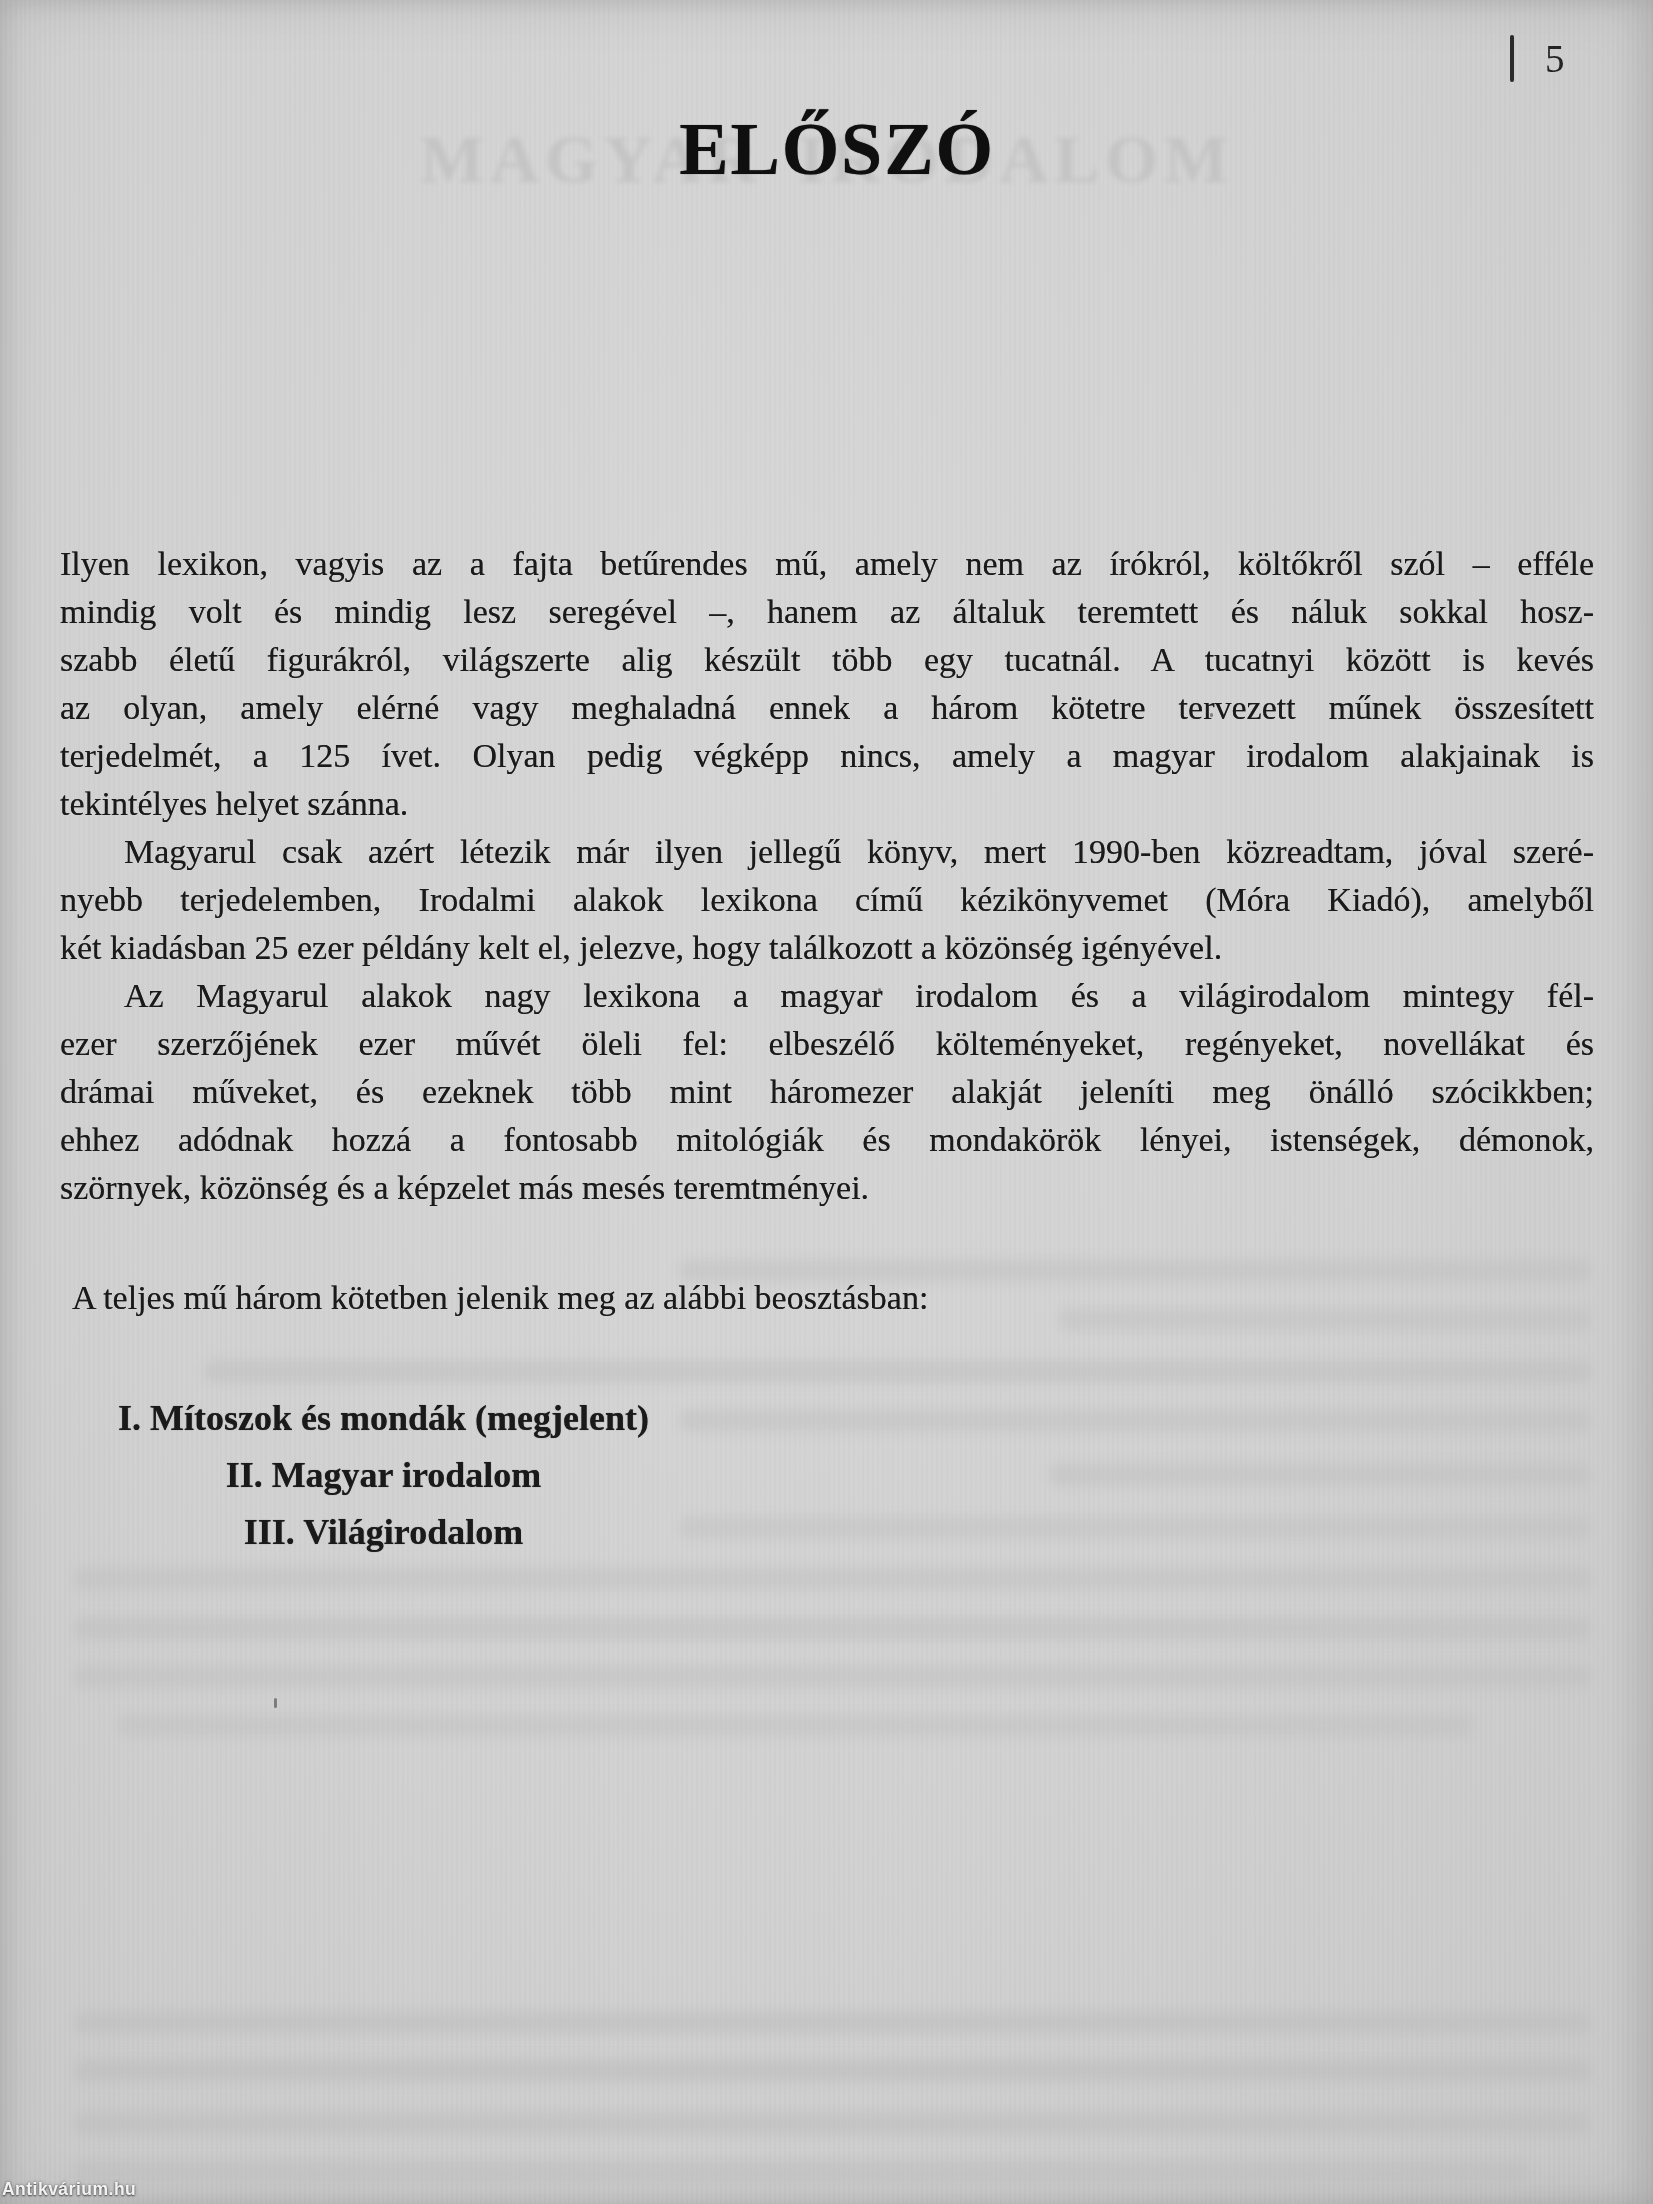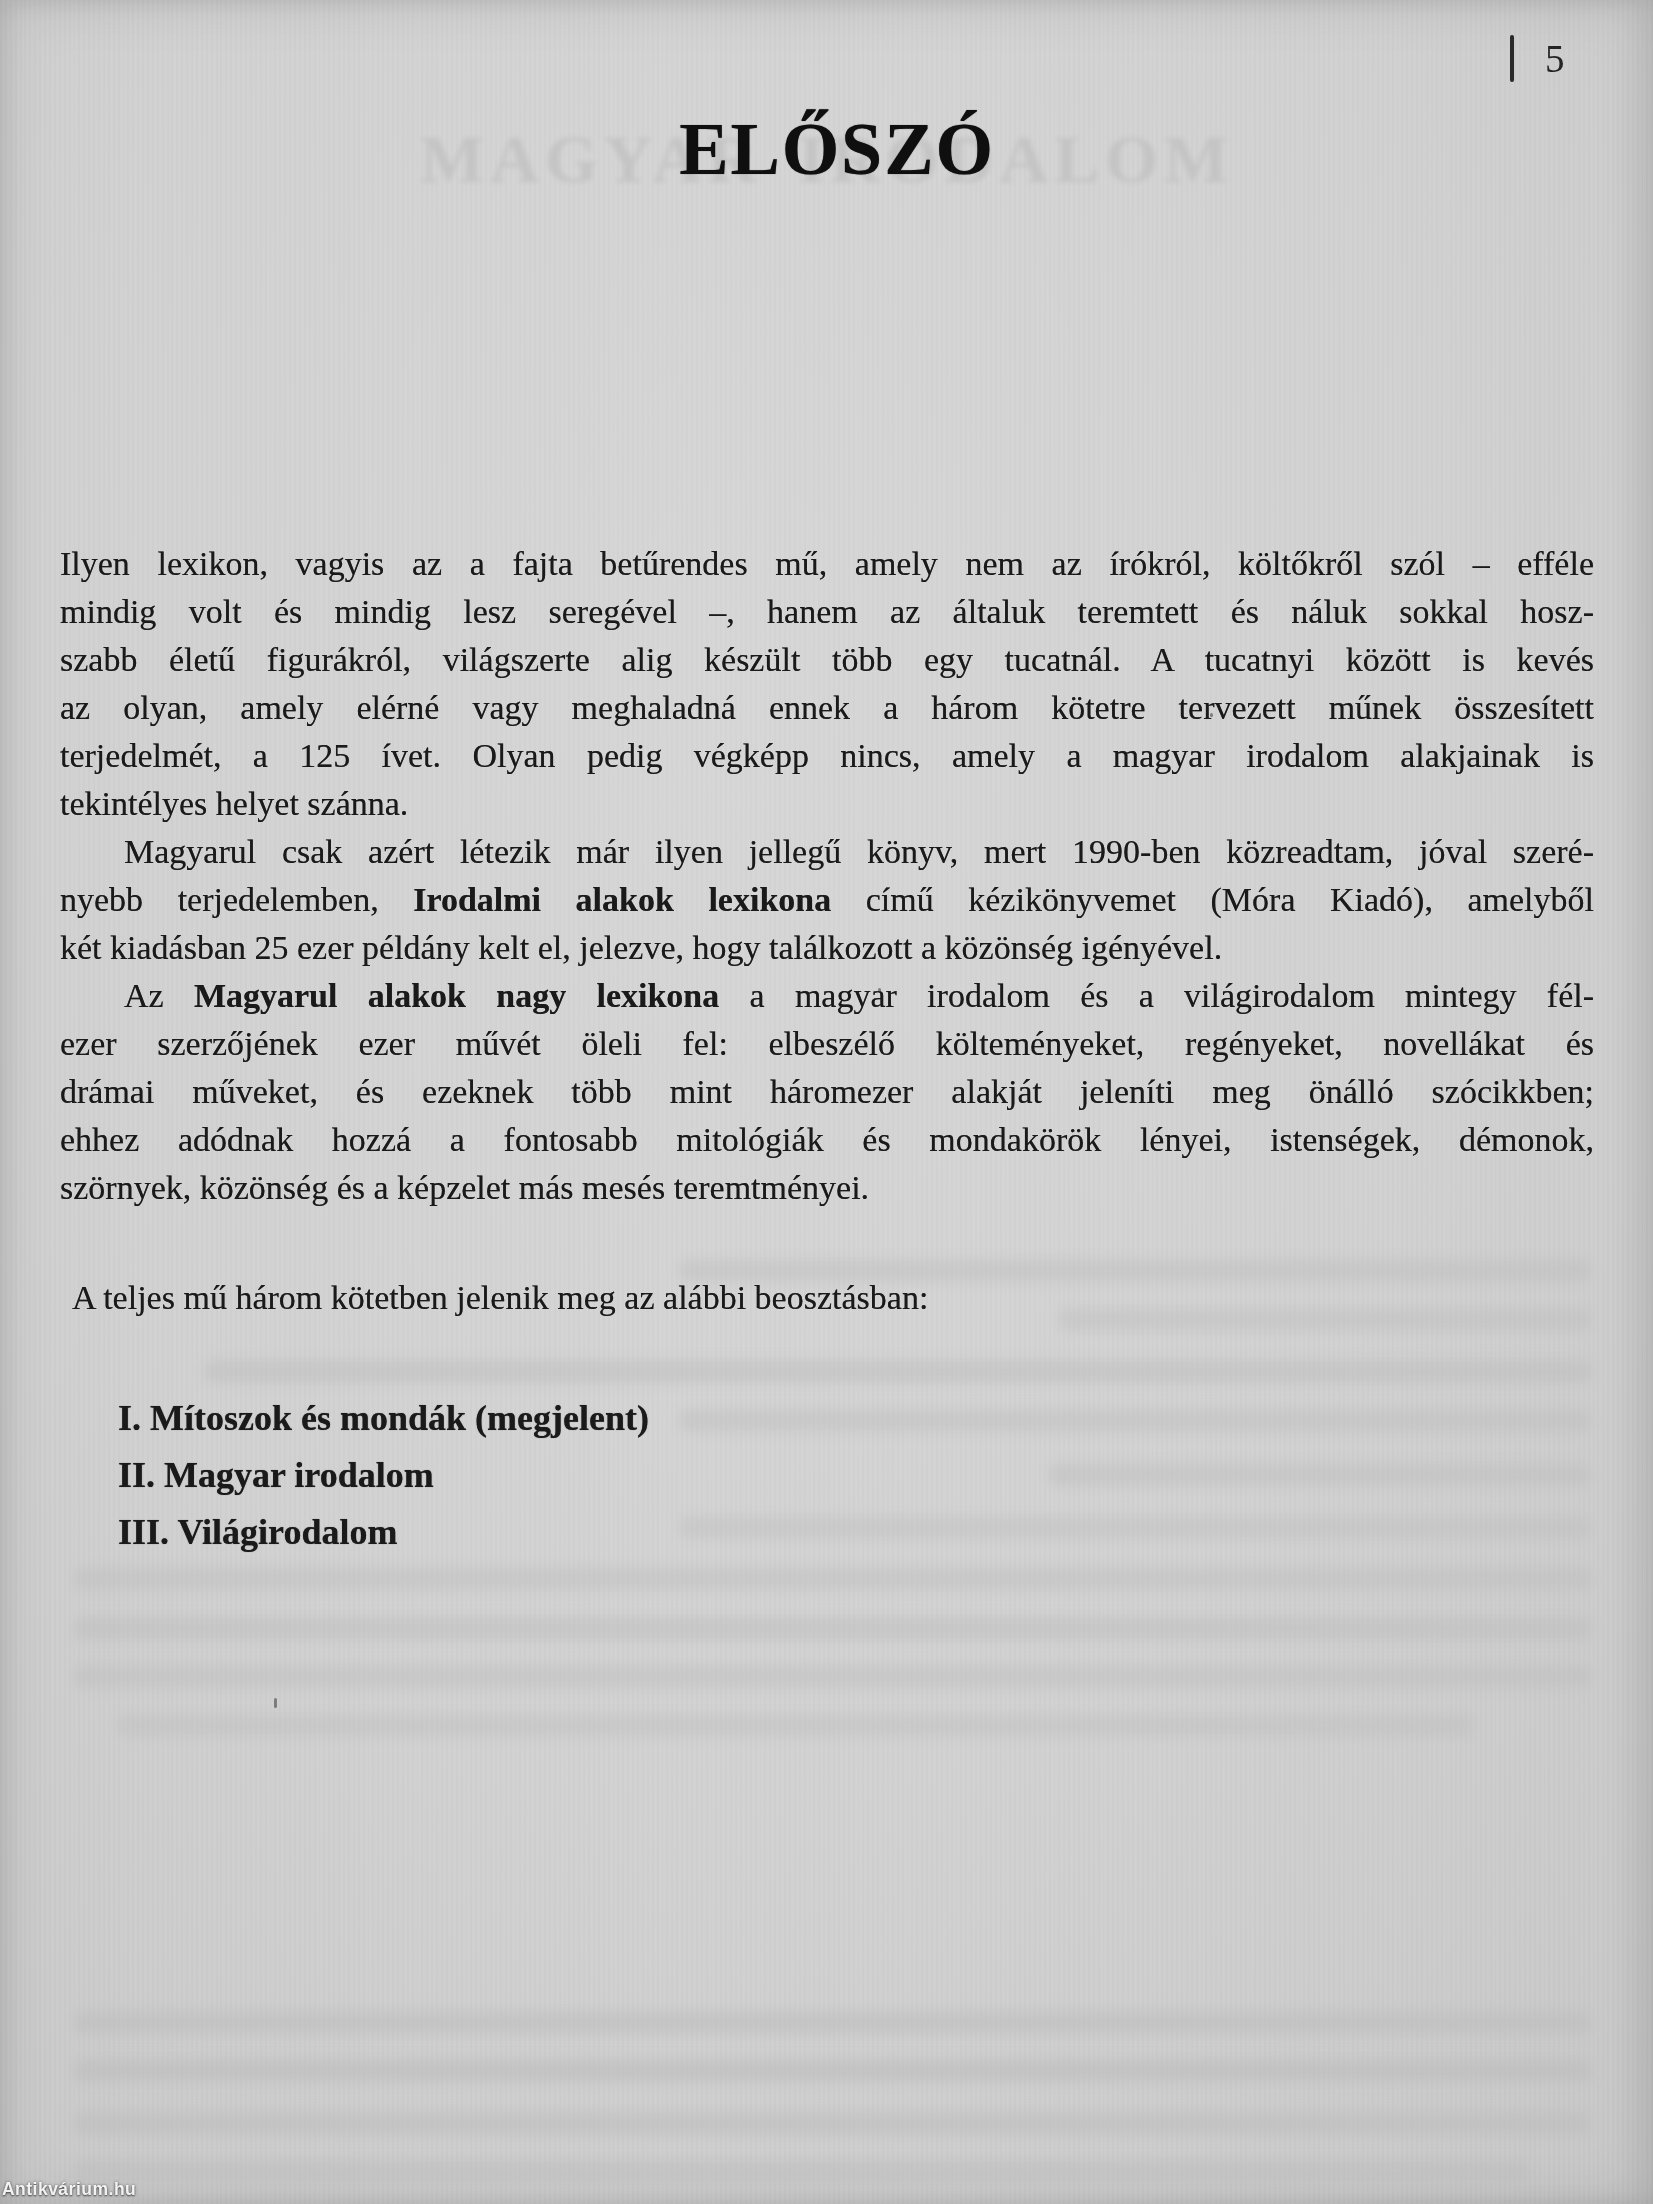--- a/index.html
+++ b/index.html
@@ -33,29 +33,30 @@
   }
   
   .bodytext{
     position:absolute;left:60px;top:540px;width:1534px;
     font-size:34px;line-height:48px;z-index:2;
     text-shadow:0 0 0.6px rgba(20,20,20,.65);
   }
   .line{white-space:normal;}
   .line.just{text-align:justify;text-align-last:justify;}
   .line.indent{text-indent:64px;}
-  .line b{font-weight:bold;}
+  .line b{font-weight:normal;}
   .heading{
     position:absolute;left:72px;top:1279px;width:1534px;
     font-size:34px;z-index:2;text-shadow:0 0 0.6px rgba(20,20,20,.65);
   }
   .volumes{
     position:absolute;left:118px;top:1390px;z-index:2;
     font-size:36px;font-weight:bold;line-height:57px;
     text-shadow:0 0 0.8px rgba(10,10,10,.7);
+    text-align:center;
   }
   
   .g{
     position:absolute;height:23px;border-radius:11.6px;
     background:#bdbdbd;filter:blur(5.8px);z-index:1;
   }
   .speck{position:absolute;width:2.9px;height:9.7px;background:#3a3a3a;opacity:.55;border-radius:1.9px;z-index:2;}
   .watermark{
     position:absolute;left:1.9px;top:2179px;z-index:5;
     font-family:"Liberation Sans","DejaVu Sans",sans-serif;

